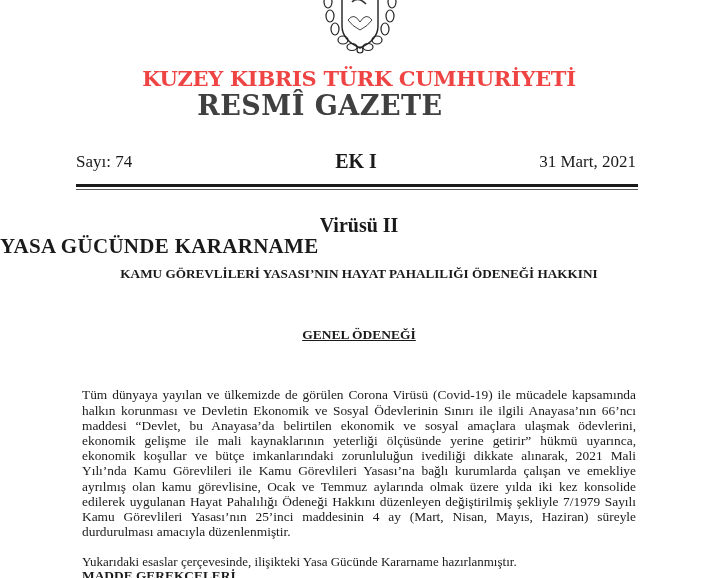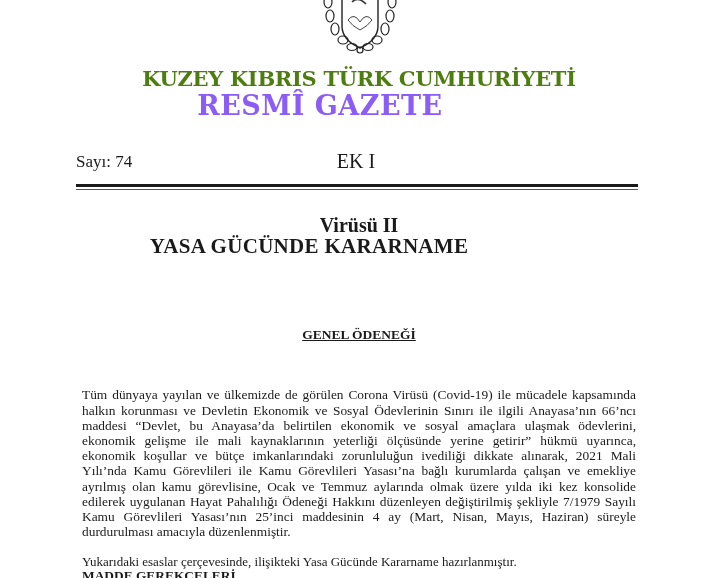--- a/index.html
+++ b/index.html
@@ -1,27 +1,27 @@
 <!DOCTYPE html>
 <html><head>
 <meta charset="utf-8">
 <style>
   html, body { margin: 0; padding: 0; background: #ffffff; }
   body { width: 718px; height: 578px; overflow: hidden; position: relative; font-family: "Liberation Serif", serif; color: #1a1a1a; }
   .emblem { position: absolute; left: 312px; top: -8px; width: 96px; height: 62px; }
-  .masthead-1 { position: absolute; left: 0; width: 718px; top: 66px; text-align: center; font-family: "DejaVu Serif", serif; font-weight: bold; font-size: 21px; letter-spacing: -0.3px; color: #4d7c0f; }
-  .masthead-2 { position: absolute; left: 0; width: 640px; top: 90px; text-align: center; font-family: "DejaVu Serif", serif; font-weight: bold; font-size: 27px; letter-spacing: 0.5px; color: #8b5cf6; }
+  .masthead-1 { position: absolute; left: 0; width: 718px; top: 66px; text-align: center; font-family: "DejaVu Serif", serif; font-weight: bold; font-size: 21px; letter-spacing: -0.3px; color: #ef4444; }
+  .masthead-2 { position: absolute; left: 0; width: 640px; top: 90px; text-align: center; font-family: "DejaVu Serif", serif; font-weight: bold; font-size: 27px; letter-spacing: 0.5px; color: #404040; }
   .meta-row { position: absolute; left: 76px; width: 560px; top: 150px; height: 24px; }
   .issue { position: absolute; left: 0; top: 2px; font-size: 17px; }
-  .annex { position: absolute; left: 0; width: 100%; top: 0; text-align: center; font-weight: normal; font-size: 20px; }
+  .annex { position: absolute; left: 0; width: 100%; top: 0; text-align: center; font-weight: bold; font-size: 20px; }
   .date { position: absolute; right: 0; top: 2px; font-size: 17px; }
   .rule-thick { position: absolute; left: 76px; width: 562px; top: 184px; height: 3px; background: #1a1a1a; }
   .rule-thin { position: absolute; left: 76px; width: 562px; top: 189px; height: 1px; background: #555; }
   .section { position: absolute; left: 0; width: 718px; top: 214px; text-align: center; font-weight: bold; font-size: 20px; }
-  .title { position: absolute; left: 0; width: 618px; top: 234px; text-align: center; font-weight: bold; font-size: 21px; letter-spacing: 0.3px; }
+  .title { position: absolute; left: 0; width: 618px; top: 234px; text-align: left; font-weight: bold; font-size: 21px; letter-spacing: 0.3px; }
   .subtitle { position: absolute; left: 100px; width: 518px; top: 266px; text-align: center; font-weight: bold; font-size: 13.2px; line-height: 15.5px; }
   .rationale-heading { position: absolute; left: 0; width: 718px; top: 327px; text-align: center; font-weight: bold; font-size: 13.5px; text-decoration: underline; }
   .body-para { position: absolute; left: 82px; width: 554px; top: 374px; font-size: 13.4px; line-height: 15.2px; text-align: justify; }
   .closing { position: absolute; left: 82px; width: 554px; top: 541px; font-size: 13px; line-height: 15px; }
   .article-heading { position: absolute; left: 82px; top: 568px; font-size: 13.4px; font-weight: bold; line-height: 15px; }
 </style>
 </head>
 <body>
 
 <div class="emblem">
@@ -44,29 +44,31 @@
     </g>
   </svg>
 </div>
 
 <div class="masthead-1">KUZEY KIBRIS TÜRK CUMHURİYETİ</div>
 <div class="masthead-2">RESMÎ GAZETE</div>
 
 <div class="meta-row">
   <span class="issue">Sayı: 74</span>
   <span class="annex">EK I</span>
+  <span class="date">31 Mart, 2021</span>
 </div>
 
 <div class="rule-thick"></div>
 <div class="rule-thin"></div>
 
 <div class="section">Virüsü II</div>
 <div class="title">YASA GÜCÜNDE KARARNAME</div>
 
 <div class="subtitle">
+  <div>KAMU GÖREVLİLERİ YASASI’NIN HAYAT PAHALILIĞI ÖDENEĞİ HAKKINI</div>
 </div>
 
 <div class="rationale-heading">GENEL ÖDENEĞİ</div>
 
 <p class="body-para">Tüm dünyaya yayılan ve ülkemizde de görülen Corona Virüsü (Covid-19) ile mücadele kapsamında halkın korunması ve Devletin Ekonomik ve Sosyal Ödevlerinin Sınırı ile ilgili Anayasa’nın 66’ncı maddesi “Devlet, bu Anayasa’da belirtilen ekonomik ve sosyal amaçlara ulaşmak ödevlerini, ekonomik gelişme ile mali  kaynaklarının yeterliği ölçüsünde yerine getirir” hükmü uyarınca, ekonomik koşullar ve bütçe imkanlarındaki zorunluluğun ivediliği dikkate alınarak, 2021 Mali Yılı’nda Kamu Görevlileri ile Kamu Görevlileri Yasası’na bağlı kurumlarda çalışan ve emekliye ayrılmış olan kamu görevlisine, Ocak ve Temmuz aylarında olmak üzere yılda iki kez konsolide edilerek uygulanan Hayat Pahalılığı Ödeneği Hakkını düzenleyen değiştirilmiş şekliyle 7/1979 Sayılı Kamu Görevlileri Yasası’nın 25’inci maddesinin 4 ay (Mart, Nisan, Mayıs, Haziran) süreyle durdurulması amacıyla düzenlenmiştir.</p>
 
 <p class="closing">Yukarıdaki  esaslar  çerçevesinde,  ilişikteki Yasa Gücünde Kararname hazırlanmıştır.</p>
 
 <div class="article-heading">MADDE GEREKÇELERİ</div>
 

